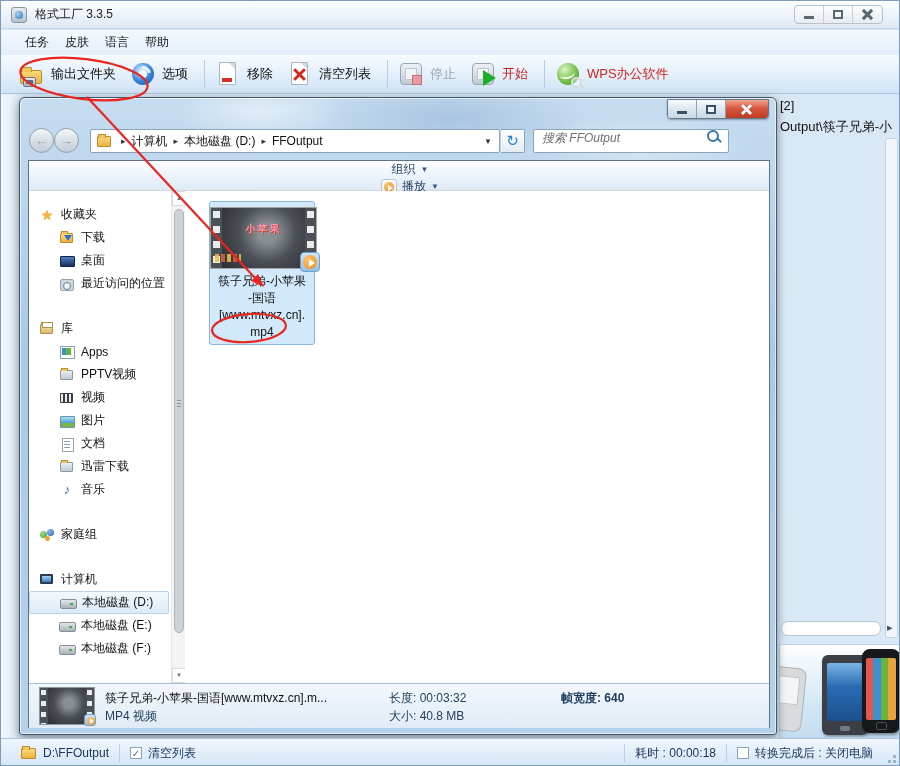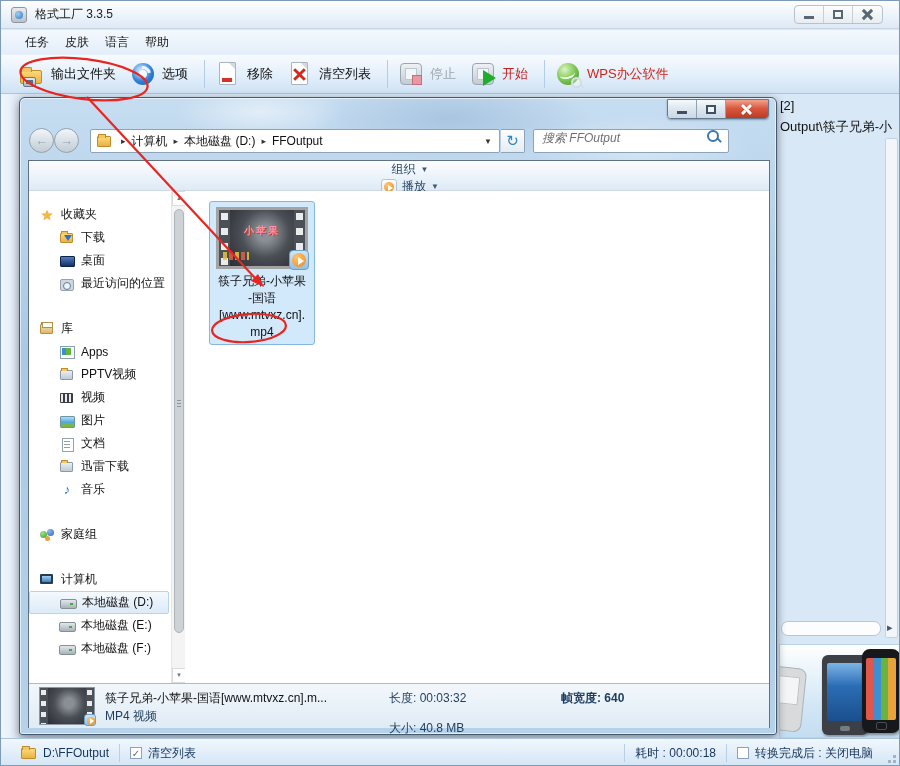--- a/index.html
+++ b/index.html
@@ -269,21 +269,21 @@
   .sbtn.up { top:0; } .sbtn.down { bottom:0; }
   .sthumb { position:absolute; left:2px; top:18px; width:10px; height:424px; background:#cdd2d7;
     border:1px solid #aeb4ba; border-radius:5px; }
   .sthumb::after { content:""; position:absolute; left:2px; top:190px; width:4px; height:1px;
     background:#8f979e; box-shadow:0 3px #8f979e, 0 6px #8f979e; }
 
   
   .filearea { position:absolute; left:156px; top:0; width:584px; height:492px; background:#fff; }
   .fileitem { position:absolute; left:24px; top:10px; width:106px; height:144px;
     background:#d2e8fb; border:1px solid #84b6e0; border-radius:3px; padding-top:5px; }
-  .thumb { width:92px; height:62px; margin:0 auto; background:#23262b; position:relative; border:3px solid #a3a3a3; }
+  .thumb { width:107px; height:62px; margin:0 auto; background:#23262b; position:relative; border:1px solid #a3a3a3; }
   .thumb .strip { position:absolute; top:0; width:11px; height:100%; background:#4c5158;
     background-image:repeating-linear-gradient(#e9ebed 0 7px, #4c5158 7px 15px);
     background-size:7px 15px; background-position:2px 3px; background-repeat:repeat-y; }
   .thumb .strip.l { left:0; } .thumb .strip.r { right:0; }
   .thumb .frame { position:absolute; left:11px; right:11px; top:0; bottom:0;
     background:radial-gradient(circle at 55% 42%, #8a8f96 0 16%, #4a4e55 50%, #2b2e33 100%); }
   .thumb .overlaytxt { position:absolute; left:0; right:0; top:14px; text-align:center; font-size:10px;
     font-weight:bold; color:#ff8fb0; text-shadow:1px 1px 0 #b3471f; letter-spacing:2px; }
   .thumb .subdecor { position:absolute; left:4px; bottom:6px; width:26px; height:8px;
     background:repeating-linear-gradient(90deg,#e8c23c 0 4px, transparent 4px 6px, #d9604c 6px 10px, transparent 10px 12px);
@@ -583,21 +583,21 @@
       <div class="details">
         <div class="dthumb thumb">
           <div class="strip l"></div>
           <div class="frame"></div>
           <div class="strip r"></div>
           <div class="playbadge"></div>
         </div>
         <span class="dtext" style="left:76px;top:6px;color:#111;">筷子兄弟-小苹果-国语[www.mtvxz.cn].m...</span>
         <span class="dtext" style="left:76px;top:24px;">MP4 视频</span>
         <span class="dtext" style="left:360px;top:6px;">长度: 00:03:32</span>
-        <span class="dtext" style="left:360px;top:24px;margin-top:12px;">大小: 40.8 MB</span>
+        <span class="dtext" style="left:360px;top:24px;">大小: 40.8 MB</span>
         <span class="dtext" style="left:532px;top:6px;font-weight:bold;">帧宽度: 640</span>
       </div>
     </div>
   </div>
 
   <div class="ff-statusbar">
     <div class="sb-folder"></div>
     <span>D:\FFOutput</span>
     <div class="sb-sep"></div>
     <div class="cbx"><span>✓</span></div>

